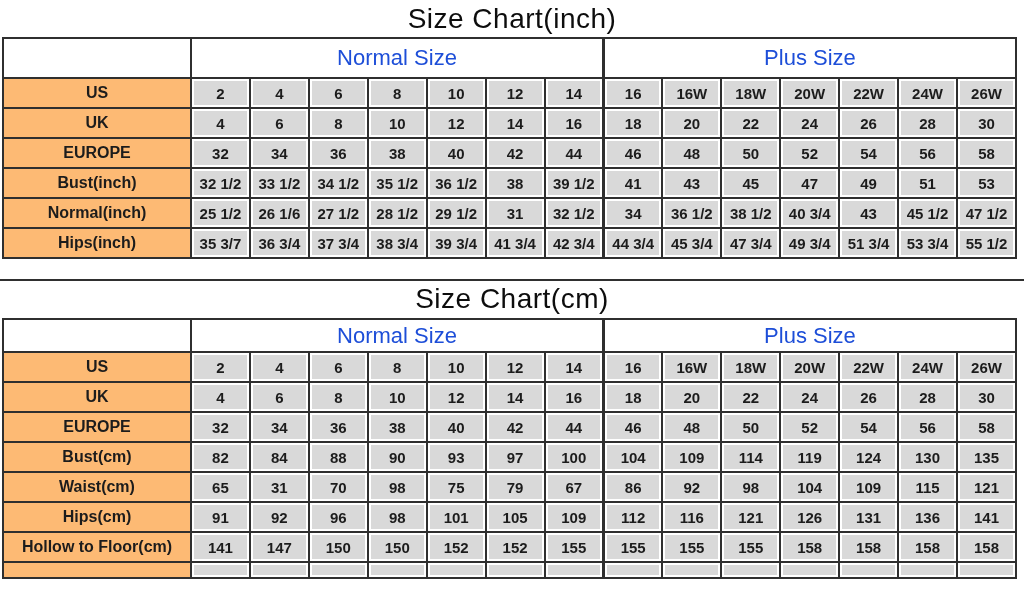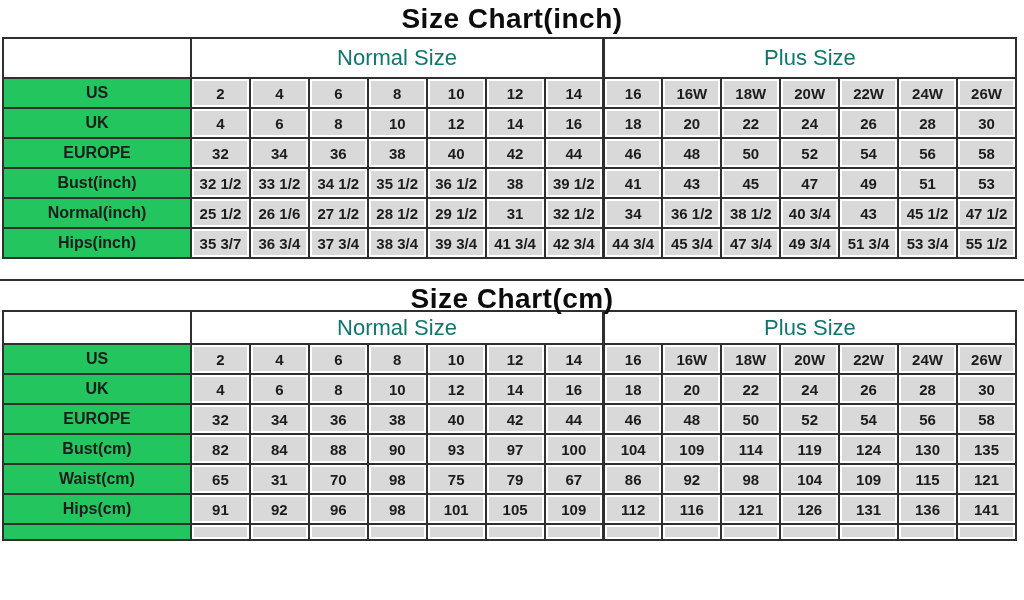--- a/index.html
+++ b/index.html
@@ -12,21 +12,21 @@
     font-family: "Liberation Sans", sans-serif;
     color: #1c1c1c;
   }
   .page { width: 1024px; height: 600px; }
 
   .chart-title {
     height: 37px;
     line-height: 37px;
     text-align: center;
     font-size: 28px;
-    font-weight: 700;
+    font-weight: 400;
     color: #0d0d0d;
     letter-spacing: 0.5px;
     border-radius: 14px;
   }
 
   .size-table {
     border-collapse: collapse;
     table-layout: fixed;
     width: 1015px;
     margin-left: 2px;
@@ -39,46 +39,46 @@
     overflow: hidden;
     white-space: nowrap;
   }
   .corner { width: 186px; background: #ffffff; }
 
   .group-header {
     background: #ffffff;
     font-size: 22px;
     font-weight: 400;
     height: 38px;
-    color: #0f766e;
+    color: #1d4ed8;
   }
   .section-cm .group-header { height: 31px; }
 
   .size-table .row-label {
-    background: #22c55e;
+    background: #fdba74;
     font-size: 16px;
     font-weight: 700;
     height: 28px;
   }
   .size-table .data-cell {
     background: #d9d9d9;
     box-shadow: inset 0 0 0 2px #ffffff;
     font-size: 15px;
     font-weight: 700;
     height: 28px;
   }
   
   .size-table tr > *:nth-child(9) { border-left-width: 3px; }
   .group-plus { border-left-width: 3px !important; }
 
   .section-cm {
     margin-top: 20px;
     border-top: 2px solid #2f2f2f;
   }
-  .section-cm .chart-title { height: 29px; line-height: 35px; }
+  .section-cm .chart-title { height: 37px; line-height: 35px; }
 
   .stub-row .row-label, .stub-row .data-cell { height: 14px; }
 </style>
 </head>
 <body>
 
 <div class="page">
 
   <section class="chart-section section-inch">
     <div class="chart-title">Size Chart(inch)</div>
@@ -303,20 +303,37 @@
             <td class="data-cell">105</td>
             <td class="data-cell">109</td>
             <td class="data-cell">112</td>
             <td class="data-cell">116</td>
             <td class="data-cell">121</td>
             <td class="data-cell">126</td>
             <td class="data-cell">131</td>
             <td class="data-cell">136</td>
             <td class="data-cell">141</td>
           </tr>
+          <tr>
+            <th class="row-label">Hollow to Floor(cm)</th>
+            <td class="data-cell">141</td>
+            <td class="data-cell">147</td>
+            <td class="data-cell">150</td>
+            <td class="data-cell">150</td>
+            <td class="data-cell">152</td>
+            <td class="data-cell">152</td>
+            <td class="data-cell">155</td>
+            <td class="data-cell">155</td>
+            <td class="data-cell">155</td>
+            <td class="data-cell">155</td>
+            <td class="data-cell">158</td>
+            <td class="data-cell">158</td>
+            <td class="data-cell">158</td>
+            <td class="data-cell">158</td>
+          </tr>
         </tbody>
       <tbody>
         <tr class="stub-row">
           <th class="row-label"></th>
           <td class="data-cell"></td>
             <td class="data-cell"></td>
           <td class="data-cell"></td>
             <td class="data-cell"></td>
           <td class="data-cell"></td>
             <td class="data-cell"></td>

